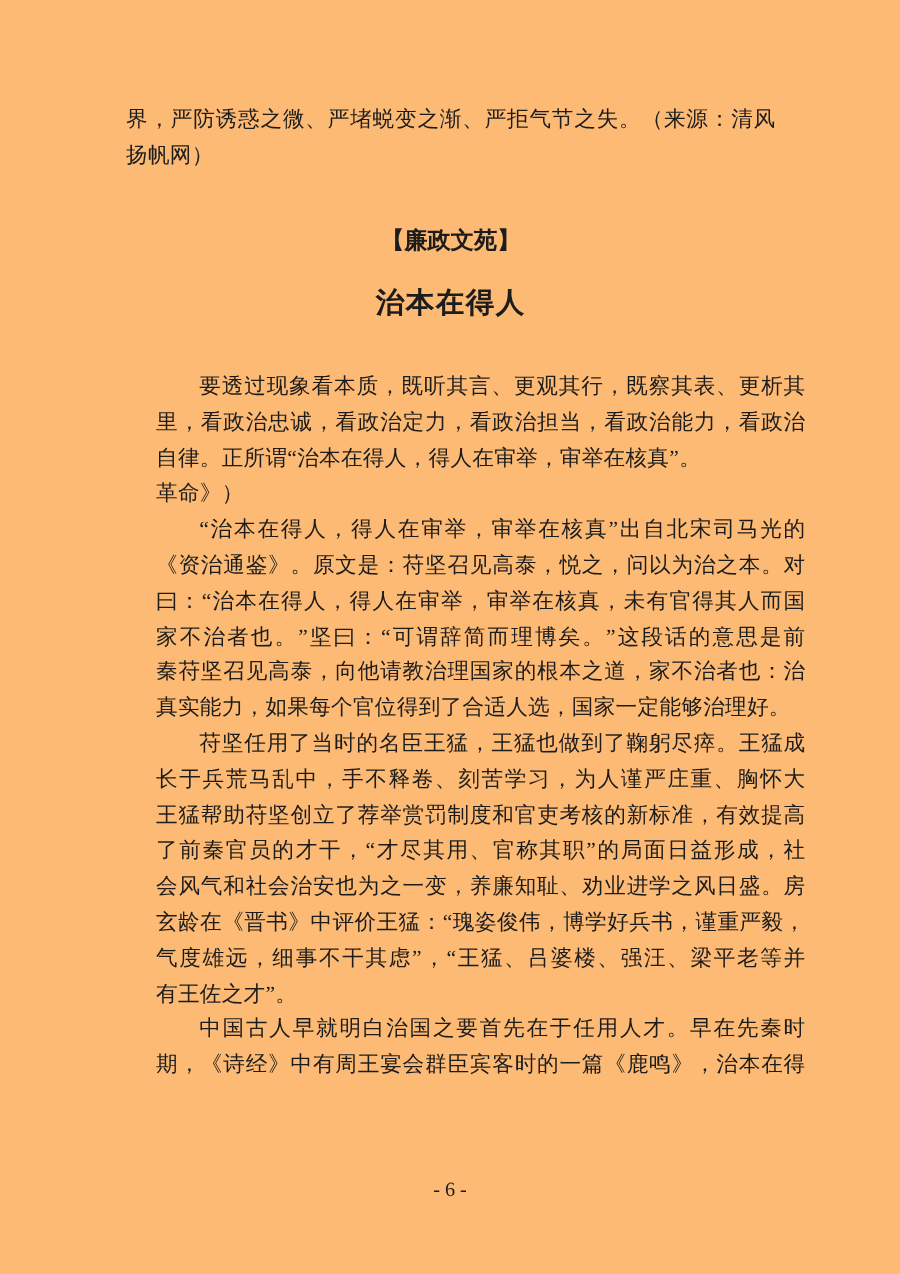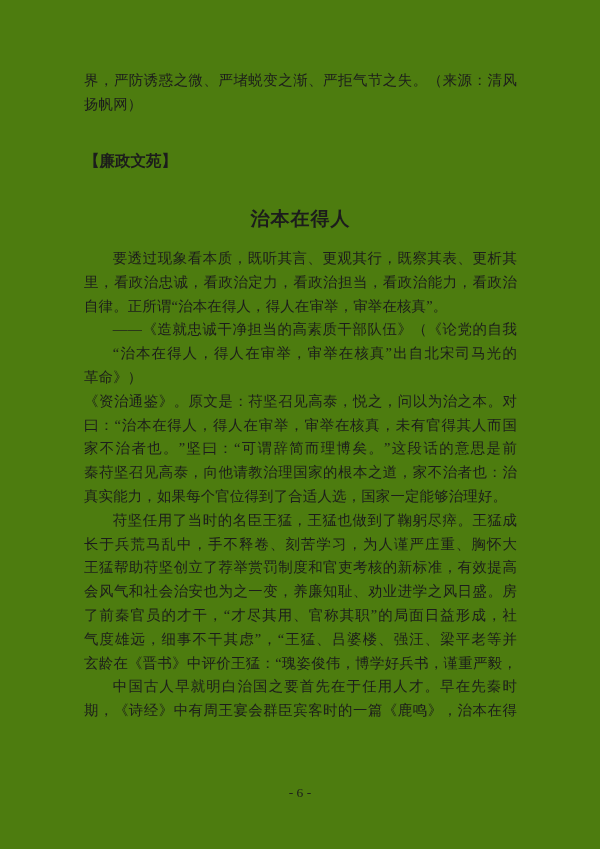--- a/index.html
+++ b/index.html
@@ -4,35 +4,35 @@
 <style>
   html, body {
     margin: 0;
     padding: 0;
     background: #ffffff;
   }
   .page {
     position: relative;
     width: 600px;
     height: 849px;
-    background: #4d7c0f;
+    background: #fdba74;
     overflow: hidden;
     font-family: "Liberation Serif", "DejaVu Serif", serif;
     color: #1c1c1c;
     text-decoration: underline;
   }
   .col {
     position: absolute;
     left: 84px;
     width: 433px;
   }
   .intro-block   { top: 69px; }
   .section-block { top: 149px; }
   .title-block   { top: 188px; }
-  .body-block    { top: 247px; }
+  .body-block    { top: 247px; margin-left: 20px; }
 
   .ln {
     height: 23.8px;
     line-height: 23.8px;
     font-size: 14.4px;
     letter-spacing: 0.2px;
     text-align: justify;
     text-align-last: justify;
     text-justify: inter-character;
     overflow: hidden;
@@ -43,30 +43,30 @@
     text-align-last: left;
   }
   .ln.indent {
     text-indent: 2em;
   }
   .section-header {
     height: 24px;
     line-height: 24px;
     font-size: 15.5px;
     font-weight: bold;
-    text-align: left;
+    text-align: center;
   }
   .article-title {
     height: 30px;
     line-height: 30px;
     font-size: 19px;
     font-weight: bold;
     text-align: center;
     letter-spacing: 1px;
-    margin: 16px;
+    margin: 0;
   }
   .footer {
     position: absolute;
     top: 784px;
     left: 0;
     width: 600px;
     text-align: center;
     font-size: 13.5px;
     line-height: 18px;
     color: #1c1c1c;
@@ -87,34 +87,34 @@
   </div>
 
   <div class="col title-block">
     <h1 class="article-title">治本在得人</h1>
   </div>
 
   <div class="col body-block">
     <div class="ln indent">要透过现象看本质，既听其言、更观其行，既察其表、更析其</div>
     <div class="ln">里，看政治忠诚，看政治定力，看政治担当，看政治能力，看政治</div>
     <div class="ln end">自律。正所谓“治本在得人，得人在审举，审举在核真”。</div>
-    <div class="ln indent">——《造就忠诚干净担当的高素质干部队伍》（《论党的自我</div>
+    <div class="ln end">革命》）</div>
     <div class="ln indent">“治本在得人，得人在审举，审举在核真”出自北宋司马光的</div>
-    <div class="ln end">革命》）</div>
     <div class="ln">《资治通鉴》。原文是：苻坚召见高泰，悦之，问以为治之本。对</div>
     <div class="ln">曰：“治本在得人，得人在审举，审举在核真，未有官得其人而国</div>
     <div class="ln">家不治者也。”坚曰：“可谓辞简而理博矣。”这段话的意思是前</div>
     <div class="ln">秦苻坚召见高泰，向他请教治理国家的根本之道，家不治者也：治国</div>
     <div class="ln end">真实能力，如果每个官位得到了合适人选，国家一定能够治理好。</div>
     <div class="ln indent">苻坚任用了当时的名臣王猛，王猛也做到了鞠躬尽瘁。王猛成</div>
     <div class="ln">长于兵荒马乱中，手不释卷、刻苦学习，为人谨严庄重、胸怀大志。</div>
     <div class="ln">王猛帮助苻坚创立了荐举赏罚制度和官吏考核的新标准，有效提高</div>
+    <div class="ln">了前秦官员的才干，“才尽其用、官称其职”的局面日益形成，社</div>
     <div class="ln">会风气和社会治安也为之一变，养廉知耻、劝业进学之风日盛。房</div>
-    <div class="ln">了前秦官员的才干，“才尽其用、官称其职”的局面日益形成，社</div>
+    <div class="ln">玄龄在《晋书》中评价王猛：“瑰姿俊伟，博学好兵书，谨重严毅，</div>
     <div class="ln">气度雄远，细事不干其虑”，“王猛、吕婆楼、强汪、梁平老等并</div>
-    <div class="ln">玄龄在《晋书》中评价王猛：“瑰姿俊伟，博学好兵书，谨重严毅，</div>
+    <div class="ln end">有王佐之才”。</div>
     <div class="ln indent">中国古人早就明白治国之要首先在于任用人才。早在先秦时</div>
     <div class="ln">期，《诗经》中有周王宴会群臣宾客时的一篇《鹿鸣》，治本在得人</div>
   </div>
 
   <div class="footer">- 6 -</div>
 
 </div>
 
 </body></html>

